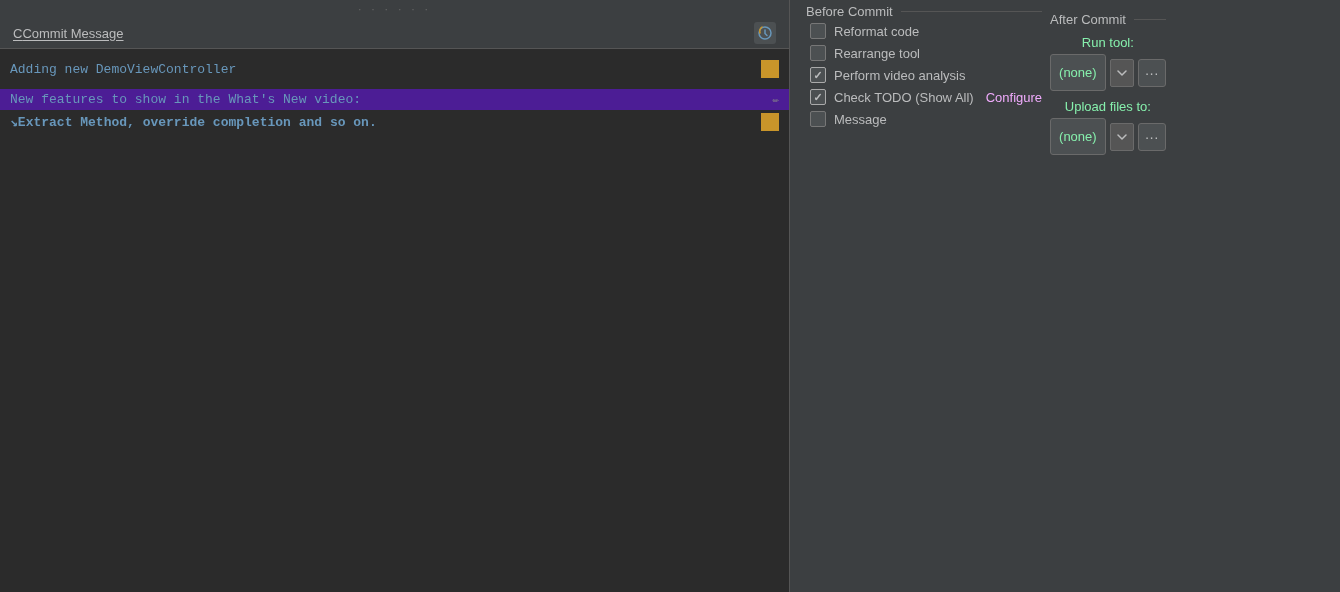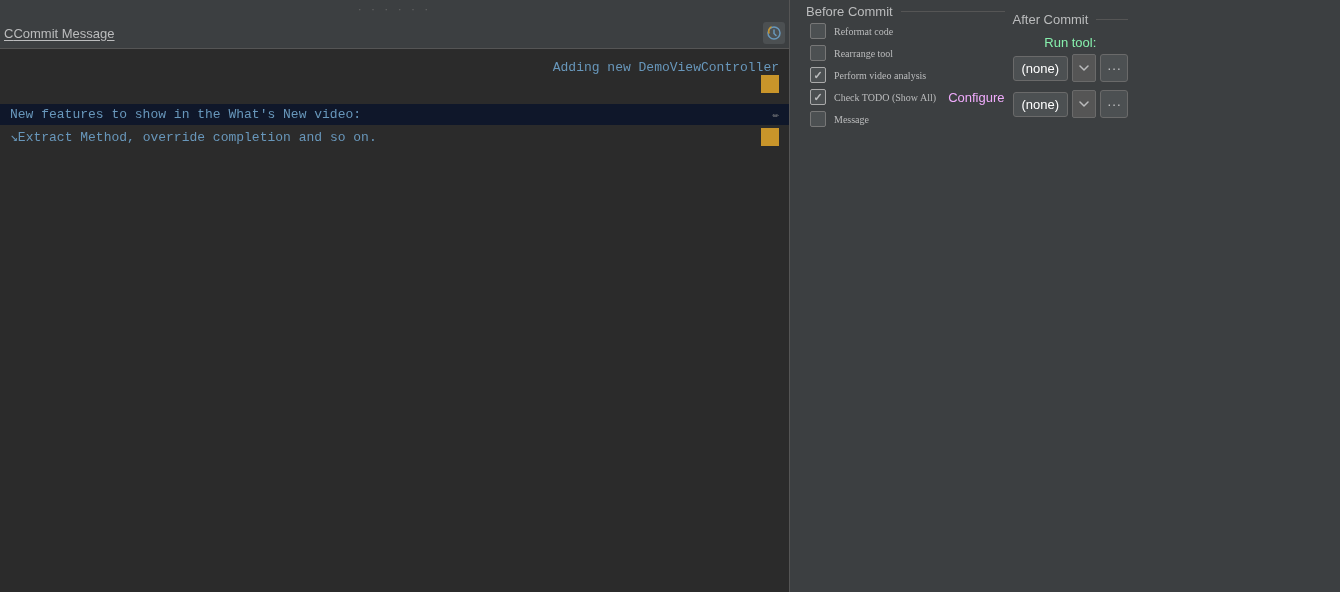--- a/index.html
+++ b/index.html
@@ -39,21 +39,21 @@
       font-size: 12px;
       letter-spacing: 3px;
       padding: 2px 0;
       background-color: #3c3f41;
     }
 
     .commit-message-header {
       display: flex;
       align-items: center;
       justify-content: space-between;
-      padding: 4px 4px;
+      padding: 4px 13px;
       border-bottom: 1px solid #555;
     }
 
     .commit-message-title {
       font-size: 13px;
       color: #bbbcbd;
       font-weight: normal;
       text-decoration: underline;
       text-underline-offset: 2px;
     }
@@ -74,41 +74,40 @@
       background-color: #2b2b2b;
       padding: 8px 10px;
       font-family: 'Courier New', monospace;
       font-size: 13px;
       color: #6897bb;
       position: relative;
     }
 
     .line-first {
       display: flex;
-      align-items: flex-end;
+      align-items: center;
       justify-content: space-between;
       padding: 3px 0;
-      flex-direction: column;
     }
 
     .line-first-text {
       color: #6897bb;
       font-family: 'Courier New', monospace;
       font-size: 13px;
     }
 
     .orange-square {
       width: 18px;
       height: 18px;
       background-color: #c9952a;
       flex-shrink: 0;
     }
 
     .line-highlighted {
-      background-color: #0f172a;
+      background-color: #4c1d95;
       padding: 3px 4px;
       margin: 0 -10px;
       padding-left: 10px;
       padding-right: 10px;
       display: flex;
       align-items: center;
     }
 
     .line-highlighted-text {
       color: #6897bb;
@@ -130,20 +129,21 @@
       padding: 3px 0;
       margin: 0 -10px;
       padding-left: 10px;
       padding-right: 10px;
     }
 
     .line-second-text {
       color: #6897bb;
       font-family: 'Courier New', monospace;
       font-size: 13px;
+      font-weight: bold;
     }
 
     
     .right-panel {
       flex: 1;
       padding: 4px 16px;
       display: flex;
       flex-direction: row;
       gap: 8px;
     }
@@ -196,23 +196,22 @@
     }
 
     .checkbox.checked::after {
       content: '✓';
       color: #bbbcbd;
       font-size: 11px;
       font-weight: bold;
     }
 
     .checkbox-label {
-      font-size: 10px;
+      font-size: 13px;
       color: #bbbcbd;
-      font-family: Liberation Serif, serif;
     }
 
     .configure-link {
       color: #f0abfc;
       margin-left: 4px;
       cursor: pointer;
       font-size: 13px;
     }
 
     .after-commit-section {
@@ -231,26 +230,26 @@
     }
 
     .dropdown-row {
       display: flex;
       align-items: center;
       gap: 4px;
     }
 
     .dropdown {
       flex: 1;
-      height: 25px;
+      height: 37px;
       background-color: #4c5052;
       border: 1px solid #6a6a6a;
       border-radius: 3px;
       padding: 2px 8px;
-      color: #ffffff;
+      color: #86efac;
       font-size: 13px;
       display: flex;
       align-items: center;
       justify-content: space-between;
       cursor: pointer;
     }
 
     .dropdown-arrow {
       width: 24px;
       height: 28px;
@@ -377,20 +376,21 @@
               <path d="M1 1l4 4 4-4" stroke="#bbbcbd" stroke-width="1.5" fill="none" stroke-linecap="round" stroke-linejoin="round"></path>
             </svg>
           </div>
           <div class="dots-button">
             <span>···</span>
           </div>
         </div>
       </div>
 
       <div class="field-group">
+        <div class="field-label">Upload files to:</div>
         <div class="dropdown-row">
           <div class="dropdown">
             <span>(none)</span>
           </div>
           <div class="dropdown-arrow">
             <svg width="10" height="6" viewBox="0 0 10 6">
               <path d="M1 1l4 4 4-4" stroke="#bbbcbd" stroke-width="1.5" fill="none" stroke-linecap="round" stroke-linejoin="round"></path>
             </svg>
           </div>
           <div class="dots-button">

